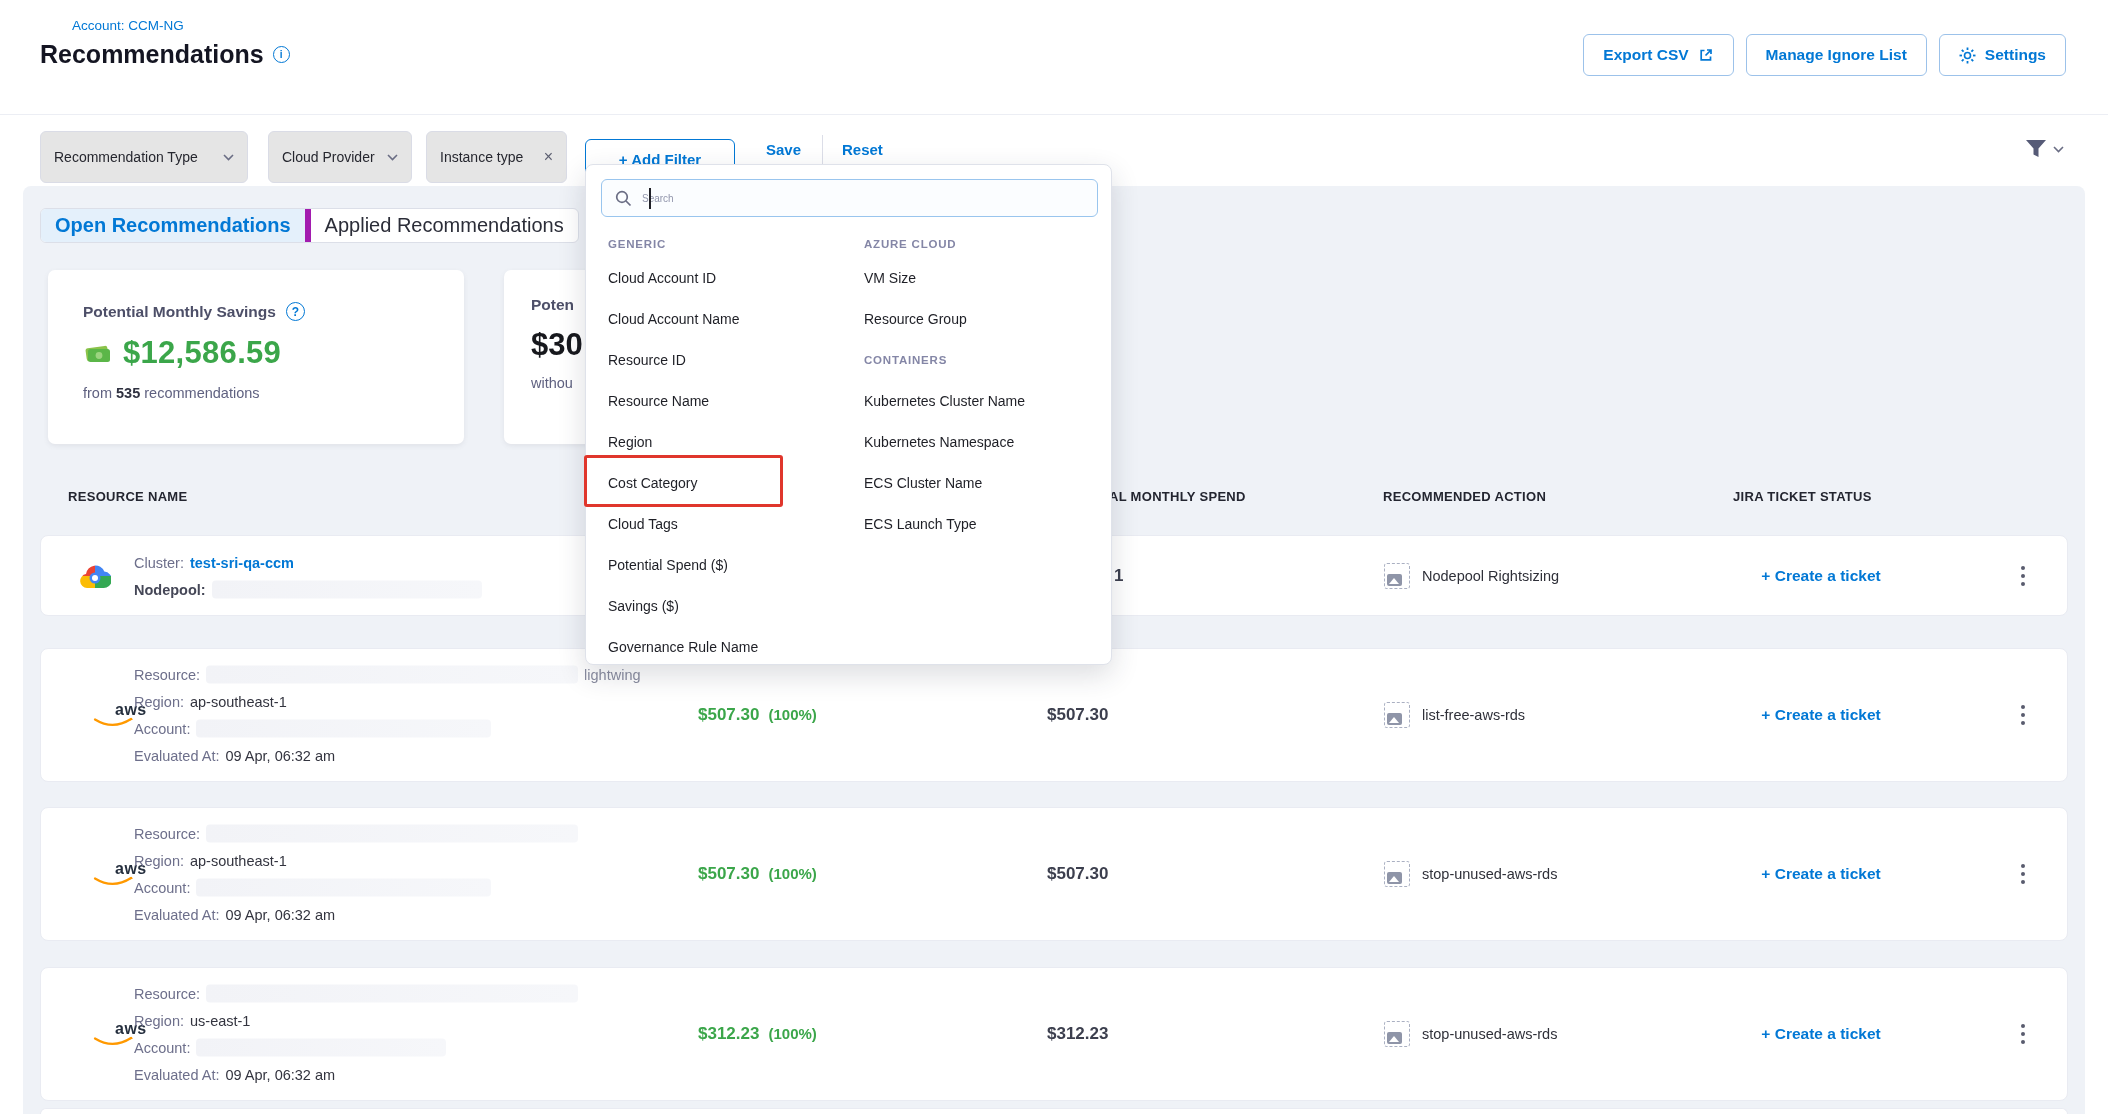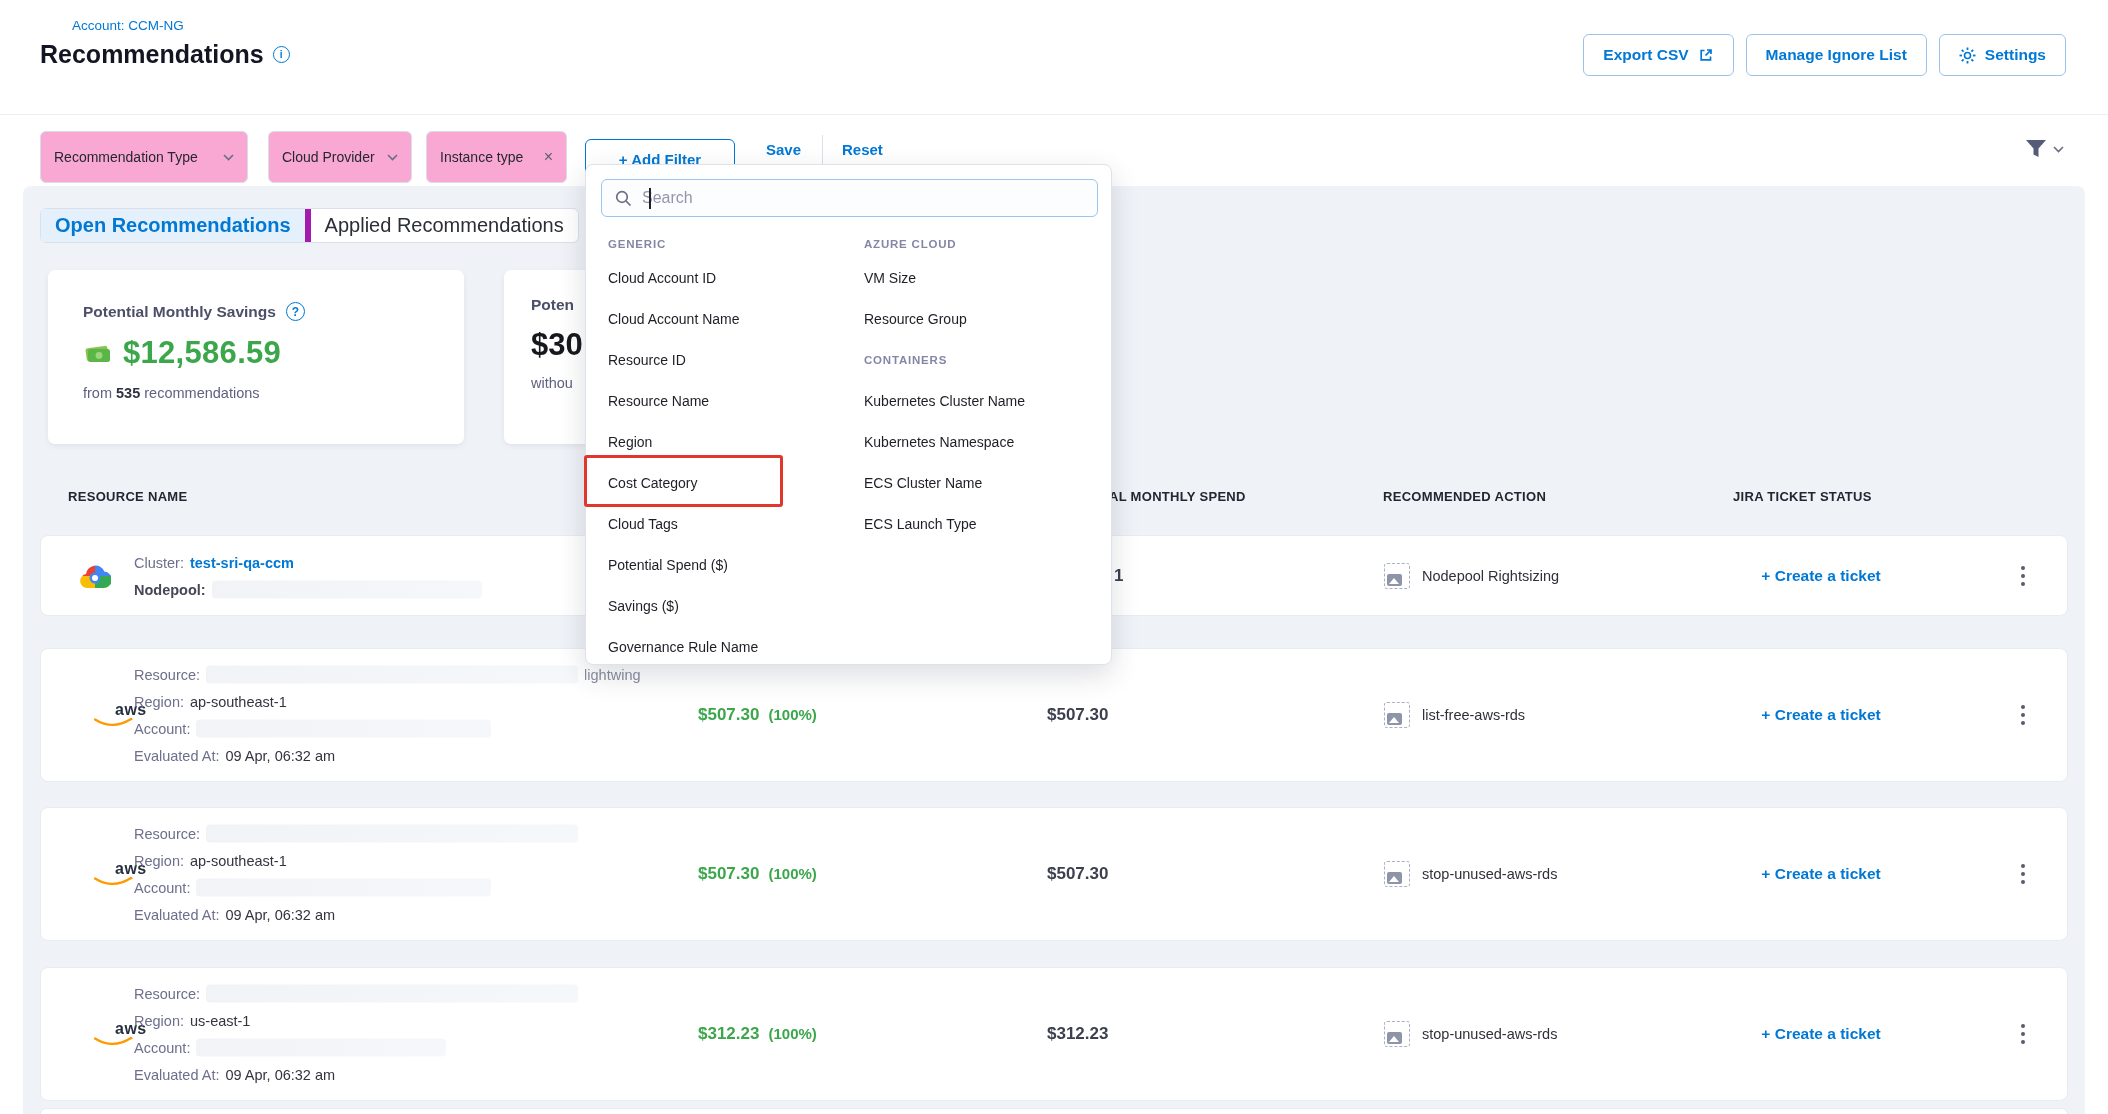--- a/index.html
+++ b/index.html
@@ -24,21 +24,21 @@
   .page-title{font-size:25px;font-weight:700;color:#141522;}
   .circle-icon{display:inline-flex;align-items:center;justify-content:center;border:1.6px solid var(--blue);
     border-radius:50%;color:var(--blue);font-weight:700;}
   .info-i{width:17px;height:17px;font-size:10px;}
   .help-q{width:19px;height:19px;font-size:12px;}
   .top-actions{position:absolute;right:42px;top:34px;display:flex;gap:12px;}
   .btn{height:42px;display:flex;align-items:center;gap:9px;padding:0 19px;background:#fff;
     border:1.5px solid #9cc2ea;border-radius:6px;color:var(--blue);font-weight:700;font-size:15.5px;cursor:pointer;}
   
   .filterbar{position:absolute;left:0;top:114px;width:2108px;height:72px;background:#fff;border-top:1px solid #eceef4;}
-  .chip{position:absolute;top:16px;height:52px;background:#f9a8d4;border:1px solid #dadce6;border-radius:6px;
+  .chip{position:absolute;top:16px;height:52px;background:#e5e5e5;border:1px solid #dadce6;border-radius:6px;
     display:flex;align-items:center;justify-content:space-between;padding:12px 13px;font-size:14px;color:#26272f;cursor:pointer;}
   .chip .x{font-size:16px;color:#5b5e70;line-height:1;}
   .add-filter{position:absolute;left:585px;top:16px;width:150px;height:40px;border:1.4px solid var(--blue);
     border-radius:6px;background:#fff;color:var(--blue);font-weight:700;font-size:15px;
     display:flex;align-items:center;justify-content:center;cursor:pointer;margin-top:8px;}
   .link-btn{position:absolute;top:26px;font-size:15px;font-weight:600;color:var(--blue);cursor:pointer;}
   .vdiv{position:absolute;left:822px;top:20px;width:1px;height:32px;background:#dcdee8;}
   .funnel-wrap{position:absolute;right:44px;top:24px;display:flex;align-items:center;gap:6px;cursor:pointer;}
   
   .content{position:absolute;left:23px;top:186px;width:2062px;height:928px;background:#eff2f7;border-radius:8px 8px 0 0;}
@@ -95,21 +95,21 @@
   .kebab{position:absolute;left:1976px;top:50%;transform:translateY(-50%);display:flex;flex-direction:column;gap:4px;cursor:pointer;padding:4px;}
   .kebab i{width:4px;height:4px;border-radius:50%;background:#595c6e;display:block;}
   
   .awsmark{display:flex;flex-direction:column;align-items:center;line-height:1;}
   .awsmark .t{font-weight:800;font-size:16px;color:#252f3e;letter-spacing:.5px;margin-left:36px;}
   
   .panel{position:absolute;left:585px;top:164px;width:527px;height:501px;background:#fff;border:1px solid var(--border);
     border-radius:8px;box-shadow:0 10px 28px rgba(40,41,61,.16);z-index:60;}
   .searchbox{position:absolute;left:15px;top:14px;width:497px;height:38px;border:1.5px solid #99c5ee;border-radius:6px;
     background:#fbfdff;display:flex;align-items:center;padding-left:13px;gap:10px;}
-  .searchbox input{border:none;outline:none;background:transparent;font-size:16px;color:#8b5cf6;width:400px;
+  .searchbox input{border:none;outline:none;background:transparent;font-size:10px;color:#8b5cf6;width:400px;
     font-family:"Liberation Sans","DejaVu Sans",sans-serif;}
   .searchbox input::placeholder{color:#9296ac;}
   .caret{position:absolute;left:47px;top:8px;width:1.5px;height:21px;background:#202128;}
   .cols{position:absolute;left:20px;top:66px;right:20px;bottom:0;display:flex;}
   .col{width:240px;}
   .col.c2{margin-left:17px;width:230px;}
   .mhead{height:26px;font-size:11.5px;font-weight:700;letter-spacing:.8px;color:#8486a6;display:flex;align-items:center;padding-left:2px;}
   .mhead.slot{height:41px;}
   .mitem{height:41px;display:flex;align-items:center;padding-left:2px;font-size:14px;color:#1e1f26;cursor:pointer;white-space:nowrap;}
   .redbox{position:absolute;left:-2px;top:290px;width:199px;height:52px;border:3px solid var(--red);border-radius:3px;pointer-events:none;z-index:5;}

